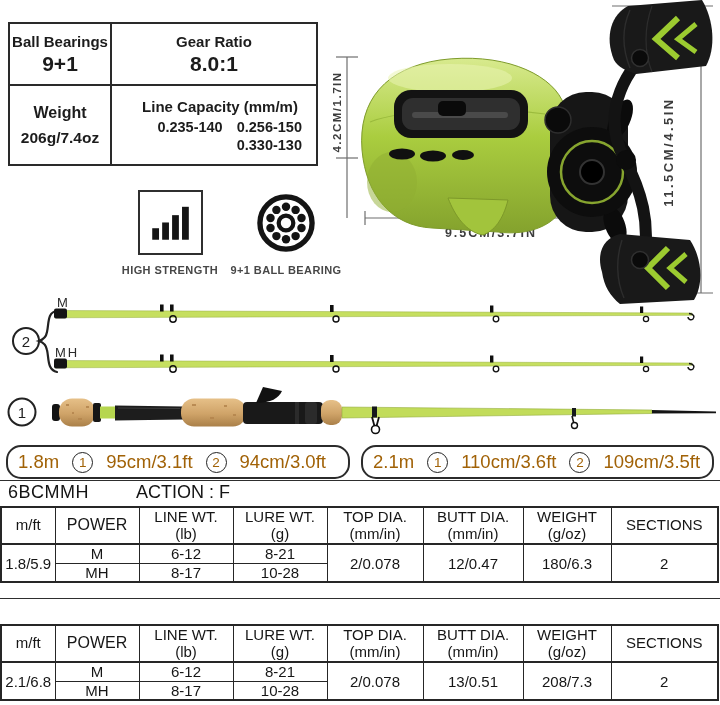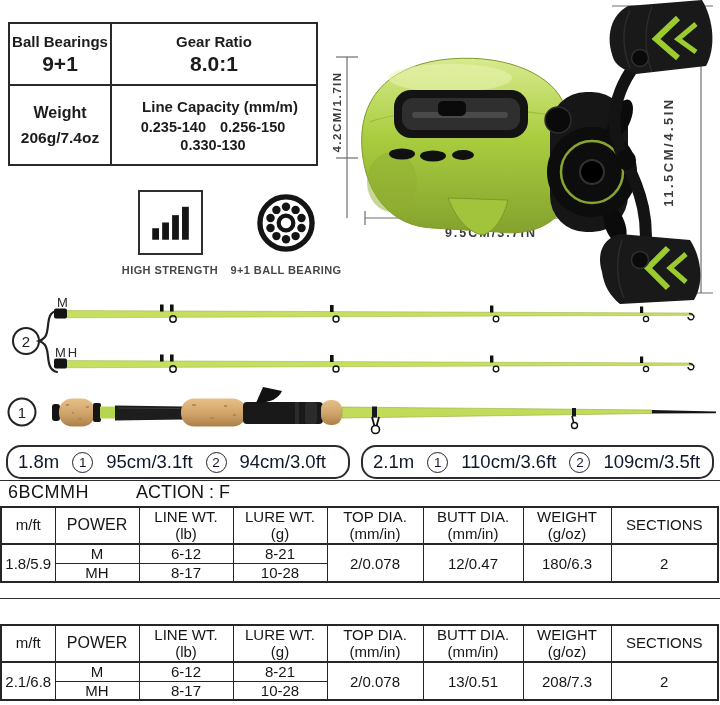--- a/index.html
+++ b/index.html
@@ -15,30 +15,30 @@
   }
   .spec-cell { border-right:2px solid #2a2a2a; border-bottom:2px solid #2a2a2a;
     display:flex; flex-direction:column; justify-content:center; align-items:center;
     font-weight:700; text-align:center; }
   .spec-cell:nth-child(2n) { border-right:none; }
   .spec-cell.last-row { border-bottom:none; }
   .spec-cell .lbl { font-size:15px; }
   .spec-cell .big { font-size:21px; margin-top:2px; }
   .spec-cell .val { font-size:15.5px; margin-top:7px; }
   .r1 { height:62px; } .r2 { height:78px; }
-  .cap-cell { align-items:center; padding-left:12px; }
+  .cap-cell { align-items:flex-end; padding-left:12px; }
   .cap-vals { font-size:14.5px; margin-top:4px; }
   .cap-vals span { margin-right:14px; }
   
   .feature { position:absolute; top:190px; display:flex; flex-direction:column; align-items:center; }
   .icon-box { width:65px; height:65px; border:2px solid #2f2f2f; display:flex; align-items:center; justify-content:center; background:#fff; }
   .feature .f-label { margin-top:9px; font-size:11px; font-weight:700; color:#474747; letter-spacing:.4px; white-space:nowrap; }
   
   .len-box { position:absolute; top:445px; height:34px; border:2.5px solid #2b2b2b; border-radius:15px;
-    display:flex; align-items:center; font-size:18.5px; font-weight:400; color:#0f172a; }
+    display:flex; align-items:center; font-size:18.5px; font-weight:400; color:#a16207; }
   .len-box .seg { margin:0 6px; white-space:nowrap; }
   .num-circle { display:inline-flex; align-items:center; justify-content:center;
     width:21px; height:21px; border:1.8px solid #222; border-radius:50%;
     font-size:13.5px; margin:0 7px; flex:0 0 auto; }
   
   .rule { position:absolute; left:0; width:720px; border-top:1.5px solid #2e2e2e; }
   .tbl-title { position:absolute; left:8px; font-size:18px; color:#141414; }
   .tbl-title .model { letter-spacing:.5px; }
   .tbl-title .action { margin-left:42px; }
   

